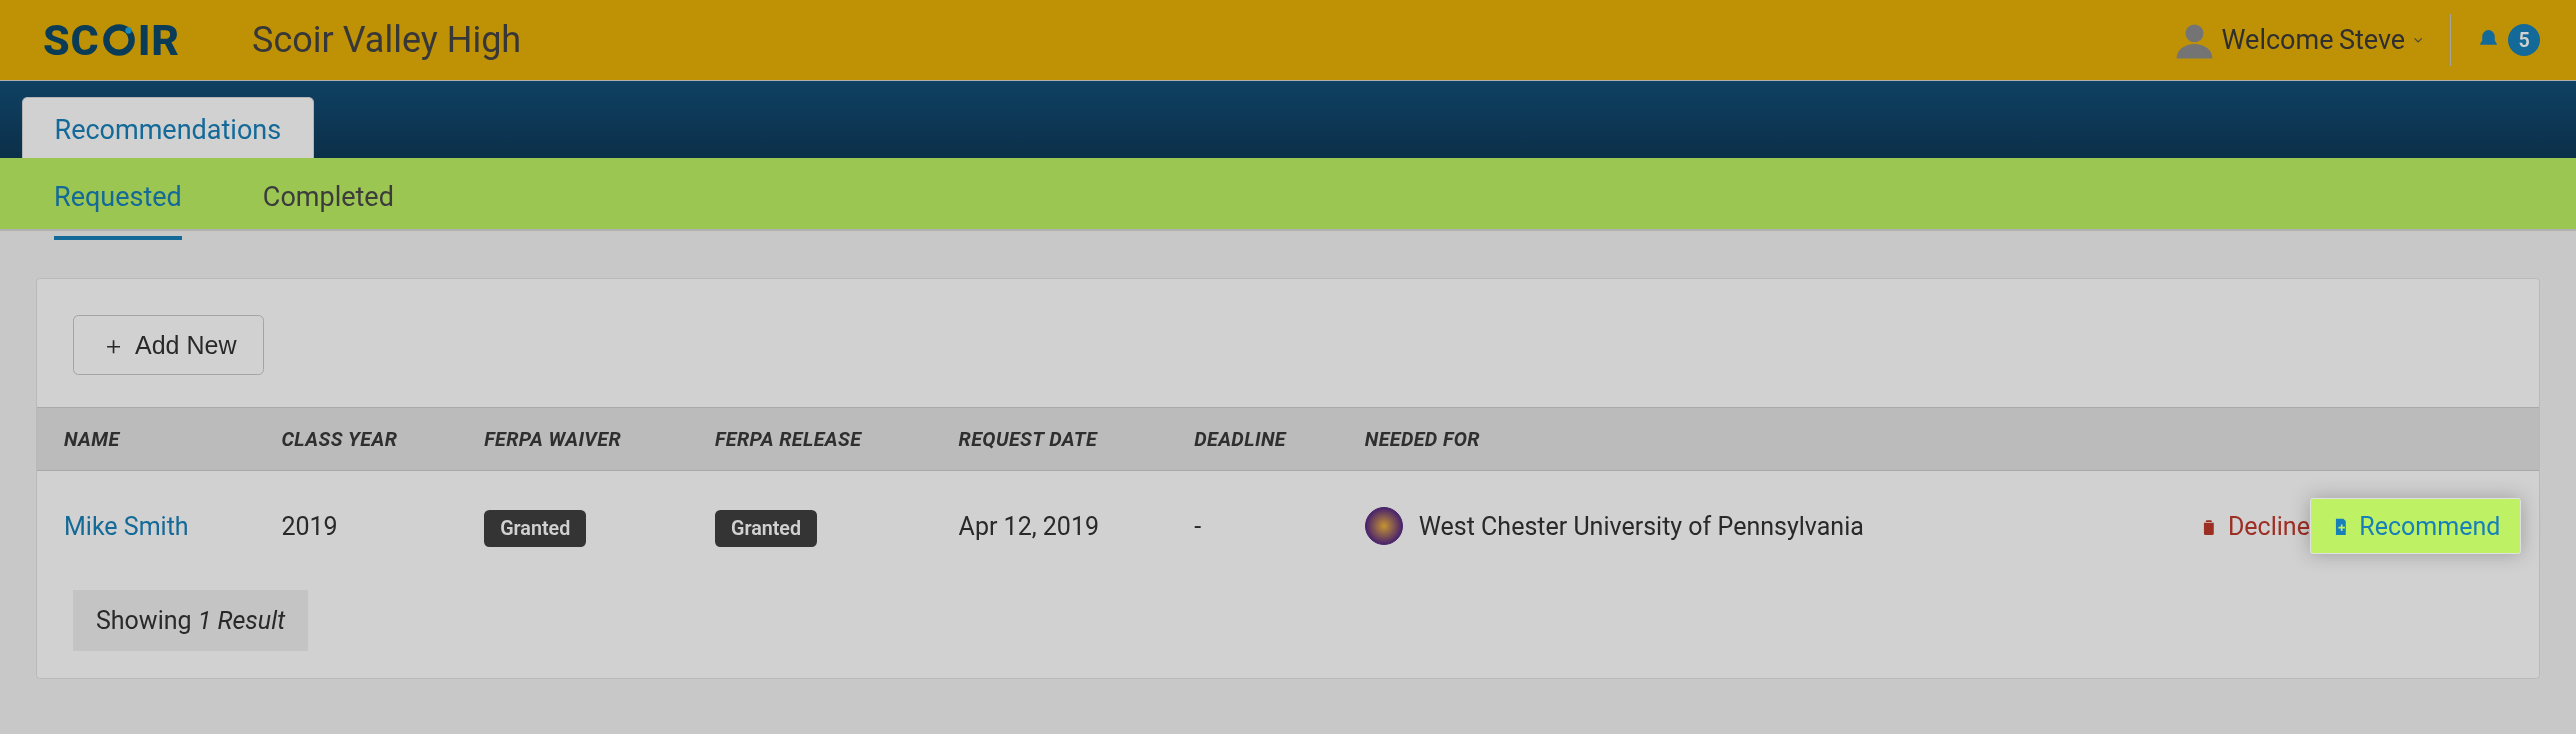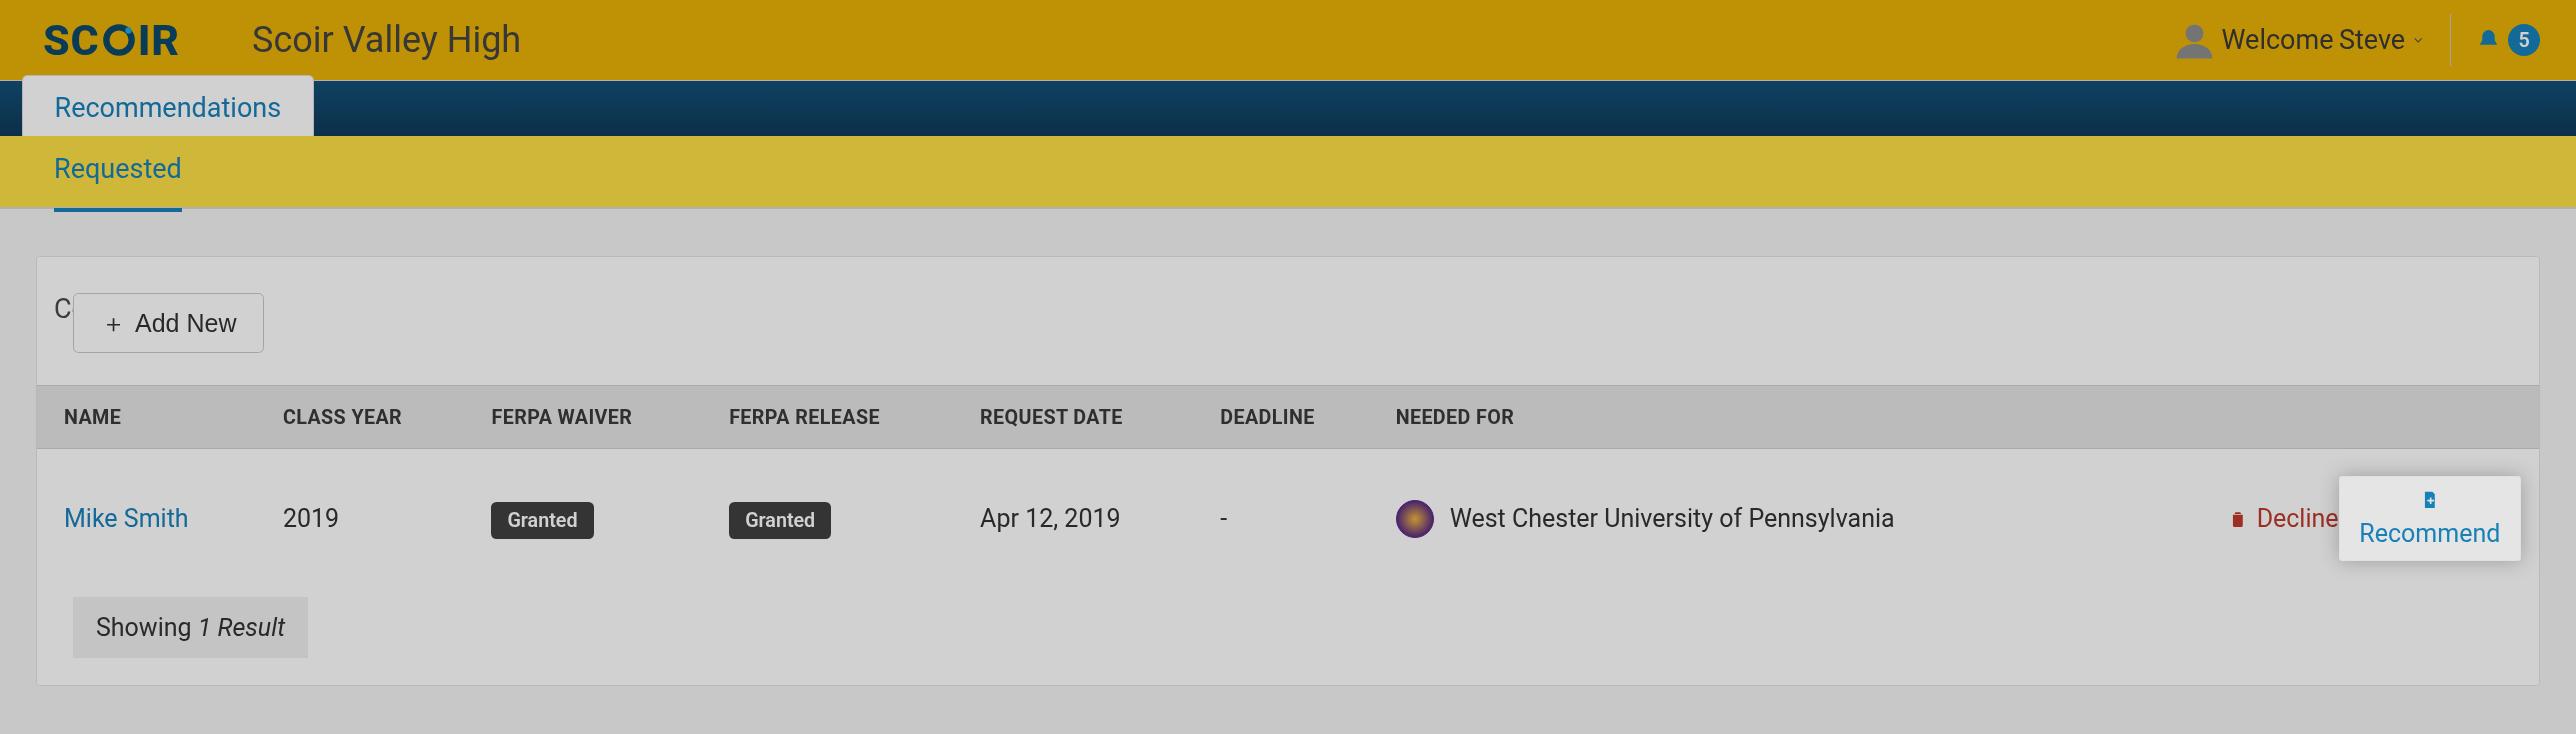--- a/index.html
+++ b/index.html
@@ -74,46 +74,45 @@
       height: 32px;
       border-radius: 50%;
       display: flex;
       align-items: center;
       justify-content: center;
       font-size: 19.7px;
       font-weight: 600;
     }
     
     .navband {
-      height: 55px;
+      height: 77px;
       background: linear-gradient(#135079, #0e3a59);
       display: flex;
       align-items: flex-end;
       padding-left: 21.5px;
     }
     .nav-tab {
       background: #fff;
       color: #1880b9;
       font-size: 27px;
       padding: 16px 32px 12.5px 32px;
       border-radius: 5.4px 5.4px 0 0;
       border: 0.9px solid #dcdcdc;
       border-bottom: none;
       margin-top: 16px;
     }
     
     .subtabs {
       display: flex;
       gap: 81px;
-      padding: 17px 54px 0 54px;
-      background: #fde047;
+      padding: 23px 54px 0 54px;
+      background: #bef264;
       border-bottom: 2.7px solid #d8d8d8;
       height: 73px;
       align-items: flex-start;
-      flex-direction: column;
     }
     .subtab {
       font-size: 27px;
       color: #4a4a4a;
       padding-bottom: 23px;
       cursor: pointer;
     }
     .subtab.active {
       color: #1880b9;
       border-bottom: 4.5px solid #1880b9;
@@ -186,20 +185,21 @@
     th {
       text-align: left;
       font-size: 19.7px;
       font-weight: 700;
       letter-spacing: 0.4px;
       color: #3a3a3a;
       padding: 19.7px 18px;
       text-transform: uppercase;
       border-top: 0.9px solid #cfcfcf;
       border-bottom: 0.9px solid #cfcfcf;
+      font-style: italic;
     }
     th:first-child, td:first-child { padding-left: 27px; }
     td {
       padding: 27px 18px 36px 18px;
       font-size: 25px;
       color: #333;
       vertical-align: middle;
     }
     .link { color: #1880b9; }
     .pill {
@@ -235,28 +235,27 @@
       gap: 9px;
       cursor: pointer;
     }
     .recommend-btn {
       color: #1880b9;
       font-size: 25px;
       display: flex;
       align-items: center;
       gap: 9px;
       padding: 12.5px 19.7px;
-      background: #e5e5e5;
+      background: #bef264;
       border: 0.9px solid #e0e0e0;
       border-radius: 2.7px;
       box-shadow: 0 0 19.7px rgba(0,0,0,0.25);
       position: relative;
       z-index: 100;
       cursor: pointer;
-      flex-direction: column;
     }
     .table-footer {
       background: #efefef;
       margin: 0 36px 27px 36px;
       padding: 16px 23px;
       font-size: 25px;
       color: #333;
       display: inline-block;
     }
     .table-footer em { font-style: italic; }

